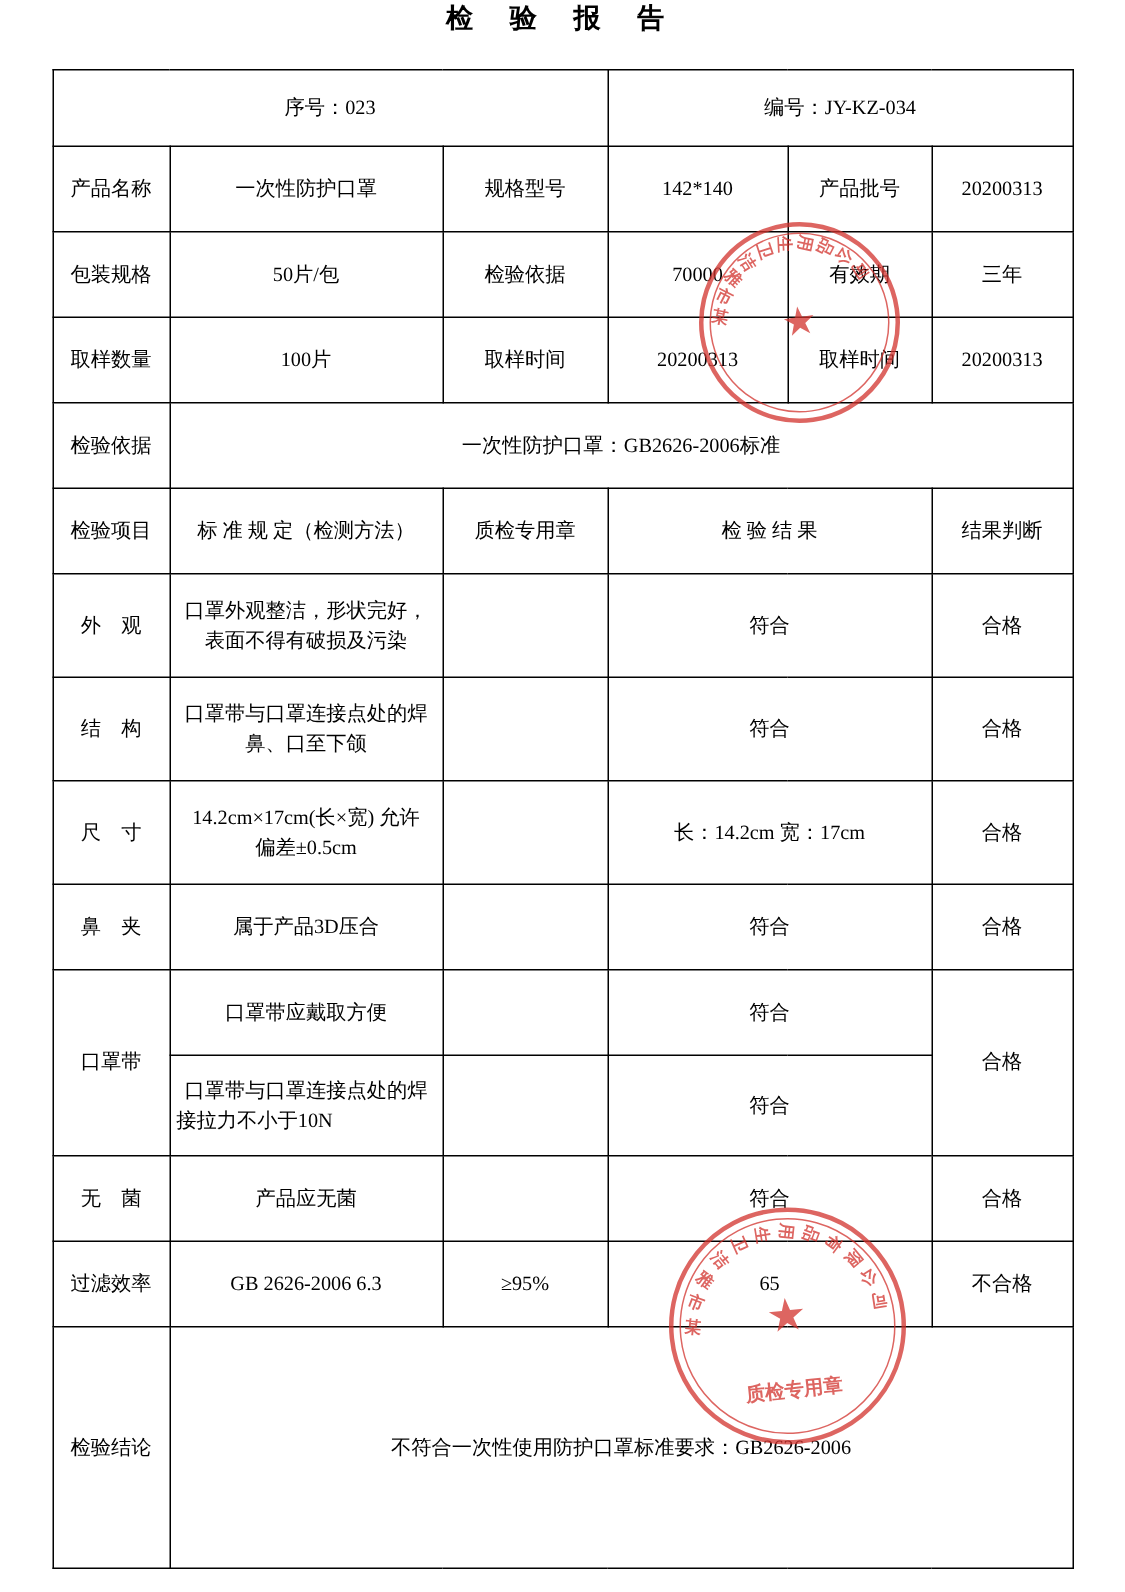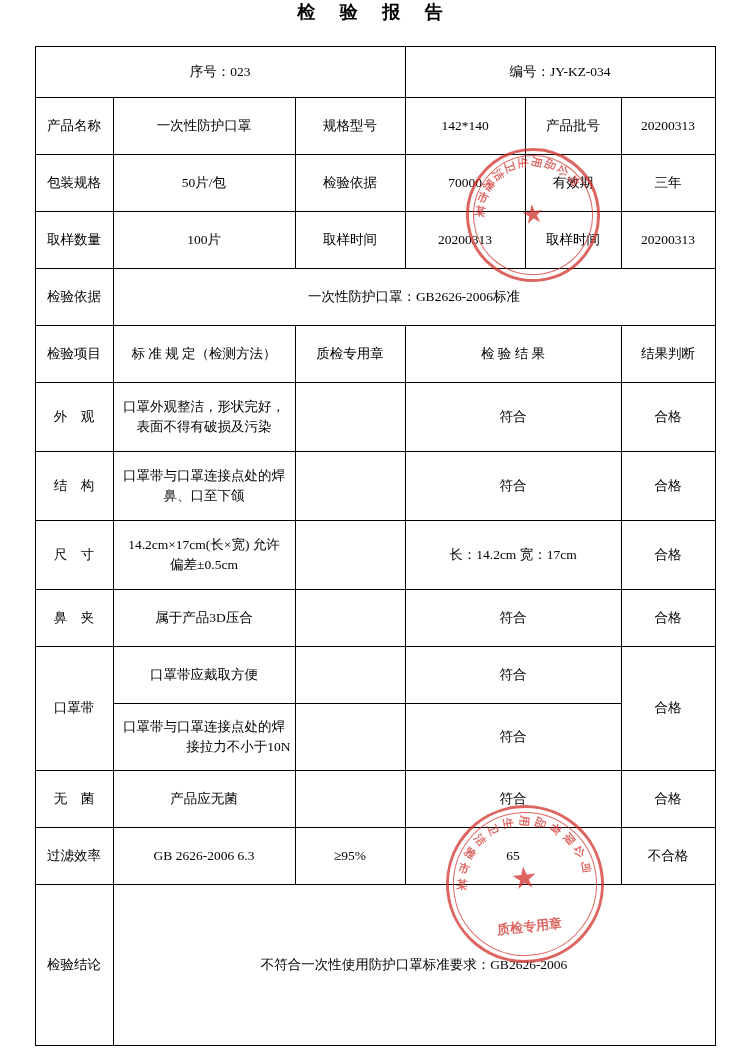--- a/index.html
+++ b/index.html
@@ -236,21 +236,21 @@
         <td rowspan="2">口罩带</td>
         <td class="left" style="height:46px">口罩带应戴取方便</td>
         <td></td>
         <td colspan="2">符合</td>
         <td rowspan="2">合格</td>
       </tr>
 
       <tr>
         <td class="left" style="height:56px">
           <div>口罩带与口罩连接点处的焊</div>
-          <div style="text-align:right">接拉力不小于10N</div>
+          <div style="text-align:left">接拉力不小于10N</div>
         </td>
         <td></td>
         <td colspan="2">符合</td>
       </tr>
 
       <tr>
         <td style="height:46px">无　菌</td>
         <td>产品应无菌</td>
         <td></td>
         <td colspan="2">符合</td>

